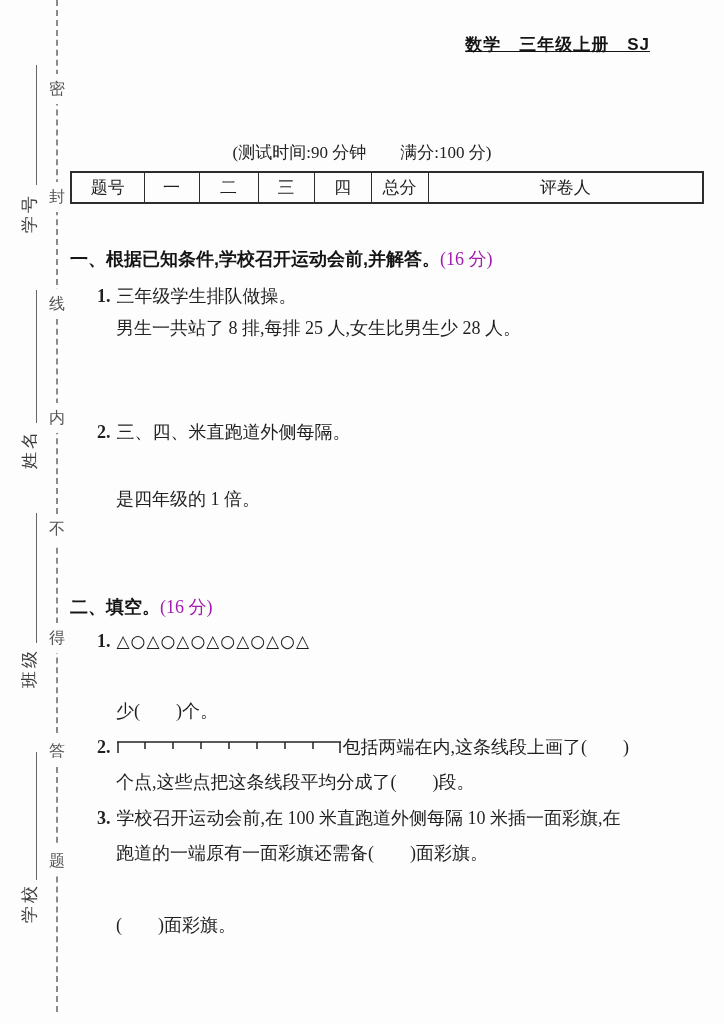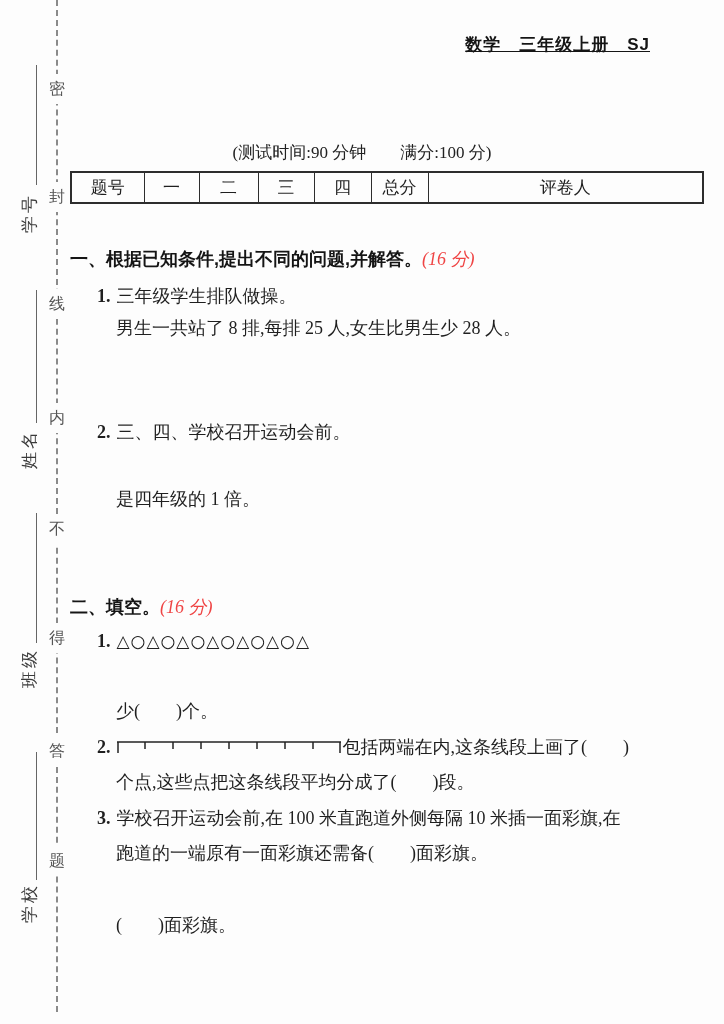--- a/index.html
+++ b/index.html
@@ -4,21 +4,21 @@
 <style>
   html,body{margin:0;padding:0;}
   .page{
     position:relative;width:724px;height:1024px;background:#fdfdfd;
     font-family:"Liberation Serif","DejaVu Serif",serif;color:#1f1f1f;
     overflow:hidden;
   }
   .abs{position:absolute;}
   .txt{font-size:18px;line-height:22px;white-space:nowrap;}
   .heading{font-family:"Liberation Sans","DejaVu Sans",sans-serif;font-weight:700;color:#151515;}
-  .heading .score{font-family:"Liberation Serif","DejaVu Serif",serif;font-weight:400;color:#ef4444;font-style:italic;}
+  .heading .score{font-family:"Liberation Serif","DejaVu Serif",serif;font-weight:400;color:#a21caf;}
   .qnum{font-weight:700;margin-right:6px;}
   
   .seal-dash{left:56px;top:0;width:0;height:1012px;border-left:2px dashed #8a8a8a;}
   .seal-char{left:45px;width:24px;height:22px;text-align:center;font-size:16px;line-height:22px;
              color:#555;background:#fdfdfd;padding:4px 0;}
   .seal-seg{left:36px;width:1px;background:#666;}
   .seal-label{left:0;width:60px;height:22px;line-height:22px;text-align:center;
               transform:rotate(-90deg);color:#3a3a3a;font-size:17px;letter-spacing:3px;}
   
   .title{top:34px;right:74px;font-size:17px;letter-spacing:1px;text-decoration:underline;}
@@ -76,30 +76,30 @@
       <th>二</th>
       <th>三</th>
       <th>四</th>
       <th>总分</th>
       <th>评卷人</th>
     </tr>
   </tbody>
     </table>
 
   <div class="abs txt heading" style="left:70px;top:248px">
-    <span>一、根据已知条件,提出不同的问题,并解答。</span><span class="score">(16 分)</span>
+    <span>一、根据已知条件,学校召开运动会前,并解答。</span><span class="score">(16 分)</span>
   </div>
 
   <div class="abs txt" style="left:97px;top:285px">
     <span class="qnum">1.</span><span>三年级学生排队做操。</span>
   </div>
   <div class="abs txt" style="left:116px;top:317px">男生一共站了 8 排,每排 25 人,女生比男生少 28 人。</div>
 
   <div class="abs txt" style="left:97px;top:421px">
-    <span class="qnum">2.</span><span>三、四、学校召开运动会前。</span>
+    <span class="qnum">2.</span><span>三、四、米直跑道外侧每隔。</span>
   </div>
   <div class="abs txt" style="left:116px;top:488px">是四年级的 1 倍。</div>
 
   <div class="abs txt heading" style="left:70px;top:596px">
     <span>二、填空。</span><span class="score">(16 分)</span>
   </div>
 
   <div class="abs txt" style="left:97px;top:630px">
     <span class="qnum">1.</span><span style="font-family:'DejaVu Sans',sans-serif;font-size:17px;letter-spacing:1px">△○△○△○△○△○△○△</span>
   </div>

